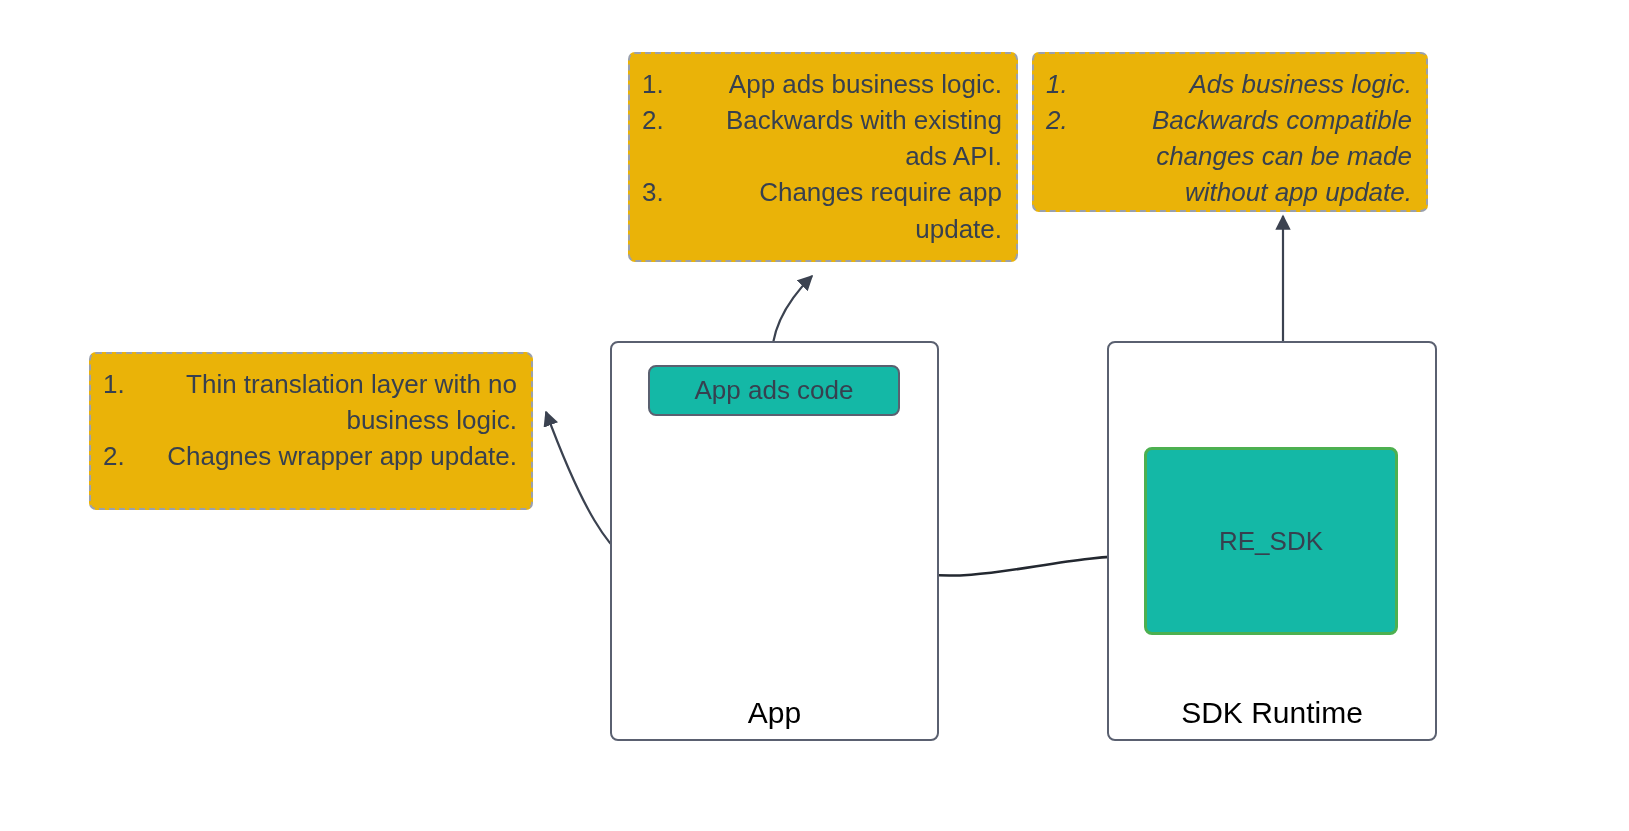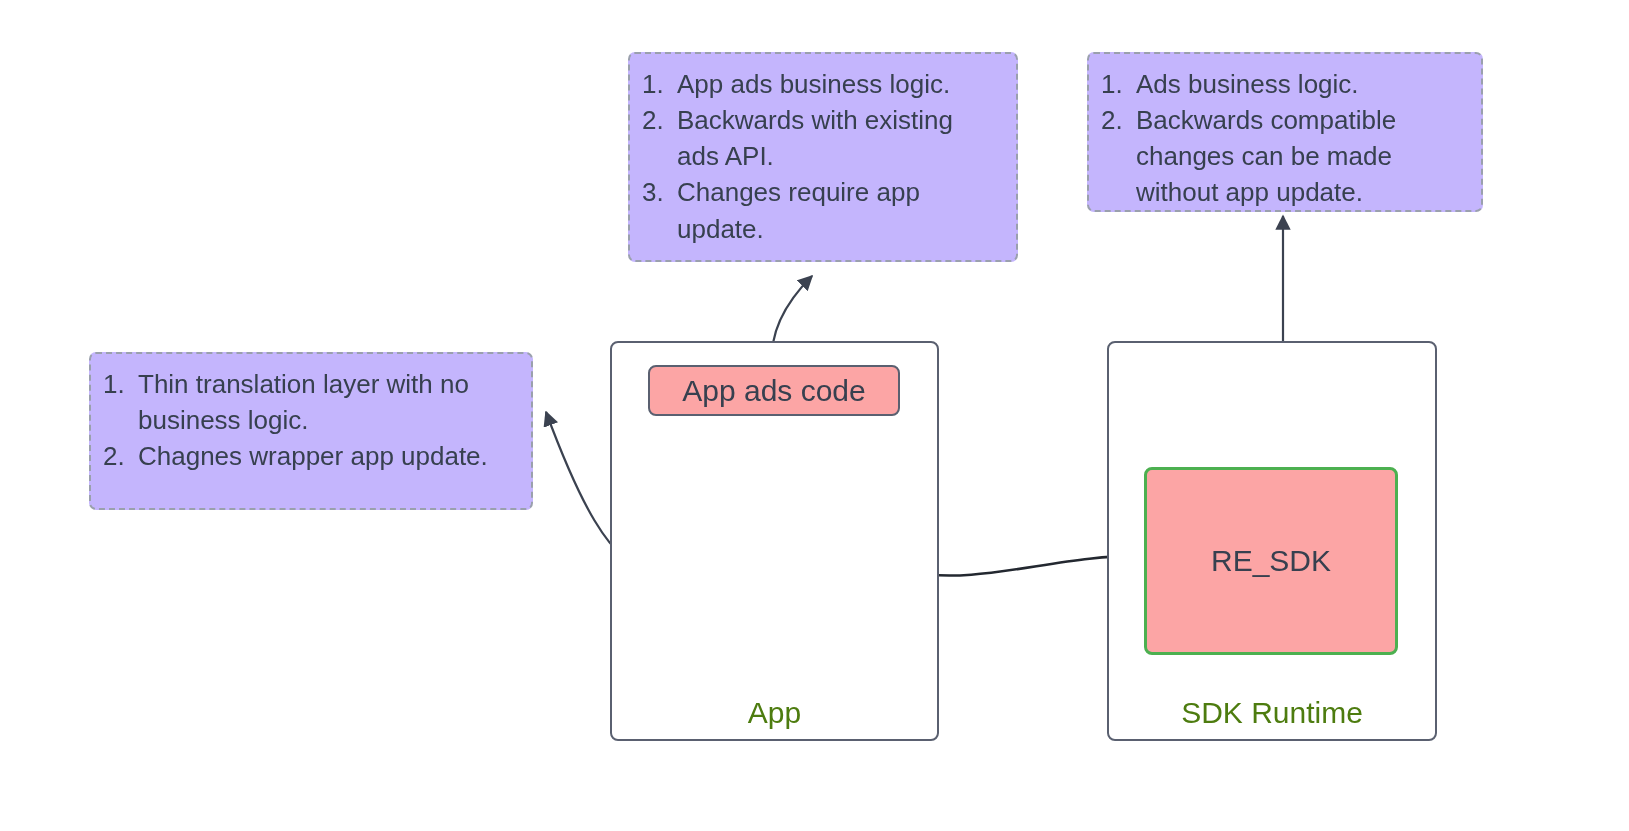--- a/index.html
+++ b/index.html
@@ -26,25 +26,26 @@
     height: 831px;
     pointer-events: none;
   }
 
   
   .note {
     position: absolute;
     box-sizing: border-box;
     border: 2px dashed #9aa0ad;
     border-radius: 7px;
-    background: #c4b5fd;
+    background: #eab308;
     color: #37404f;
     font-size: 26px;
     line-height: 1.39;
     padding: 12px 14px 12px 12px;
+    text-align: right;
   }
   .note ol {
     margin: 0;
     padding: 0;
     list-style: none;
     counter-reset: noteitem;
   }
   .note li {
     counter-increment: noteitem;
     position: relative;
@@ -52,68 +53,67 @@
     white-space: pre-line;
   }
   .note li::before {
     content: counter(noteitem) ".";
     position: absolute;
     left: 0;
     top: 0;
   }
 
   #note-app-ads   { left: 628px; top: 52px;  width: 390px; height: 210px; }
-  #note-sdk-ads   { left: 1087px; top: 52px; width: 396px; height: 160px; }
+  #note-sdk-ads   { left: 1032px; top: 52px; width: 396px; height: 160px; font-style: italic; }
   #note-wrapper   { left: 89px;  top: 352px; width: 444px; height: 158px; }
 
   
   .container-box {
     position: absolute;
     box-sizing: border-box;
     border: 2px solid #5a6070;
     border-radius: 8px;
     background: #ffffff;
   }
   .container-label {
     position: absolute;
     left: 0;
     right: 0;
     bottom: 9px;
     text-align: center;
     font-size: 30px;
-    color: #4d7c0f;
+    color: #000000;
   }
   #app-container { left: 610px;  top: 341px; width: 329px; height: 400px; }
   #sdk-container { left: 1107px; top: 341px; width: 330px; height: 400px; }
 
   
   .component {
     position: absolute;
     box-sizing: border-box;
     display: flex;
     align-items: center;
     justify-content: center;
     border-radius: 8px;
-    background: #fca5a5;
+    background: #14b8a6;
     color: #37404f;
-    font-size: 30px;
+    font-size: 26px;
     text-align: center;
   }
   #box-app-ads-code {
     left: 648px; top: 365px; width: 252px; height: 51px;
     border: 2px solid #5a6070;
   }
   #box-thin-wrapper {
     left: 648px; top: 540px; width: 252px; height: 66px;
     border: 3px solid #ed9fee;
   }
   #box-re-sdk {
     left: 1144px; top: 447px; width: 254px; height: 188px;
     border: 3px solid #4cb050;
-    margin-top: 20px;
   }
 </style>
 </head>
 <body>
 
 <div id="canvas">
 
   <svg class="svg-layer" viewBox="0 0 1629 831" xmlns="http://www.w3.org/2000/svg">
     <defs>
       <marker id="arrowhead" viewBox="0 0 10 10" refX="9" refY="5" markerWidth="7" markerHeight="7" orient="auto-start-reverse">

